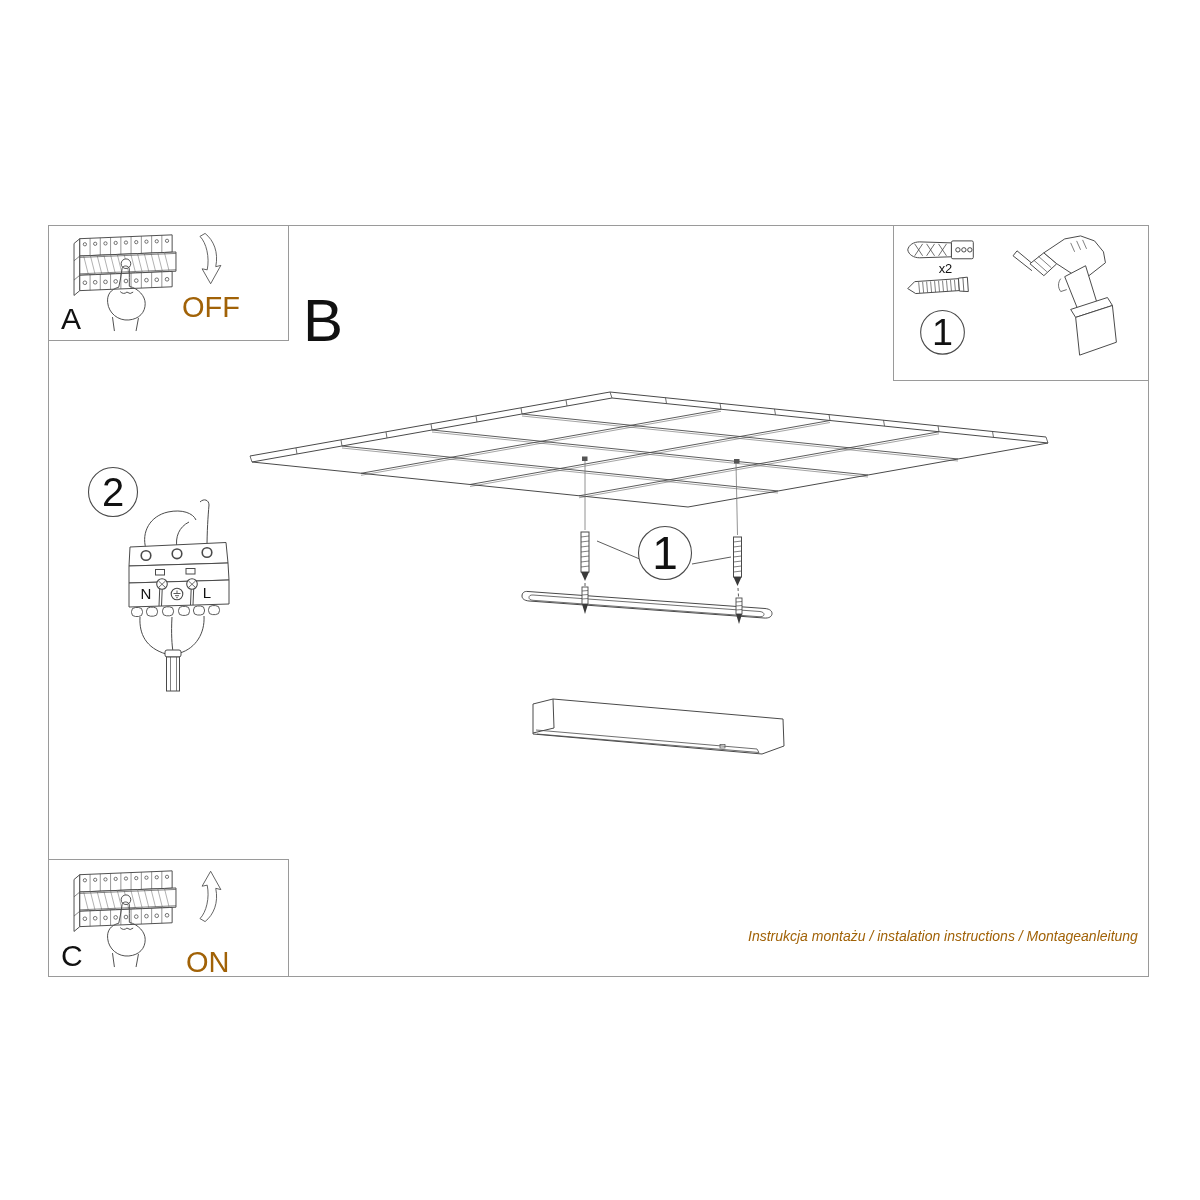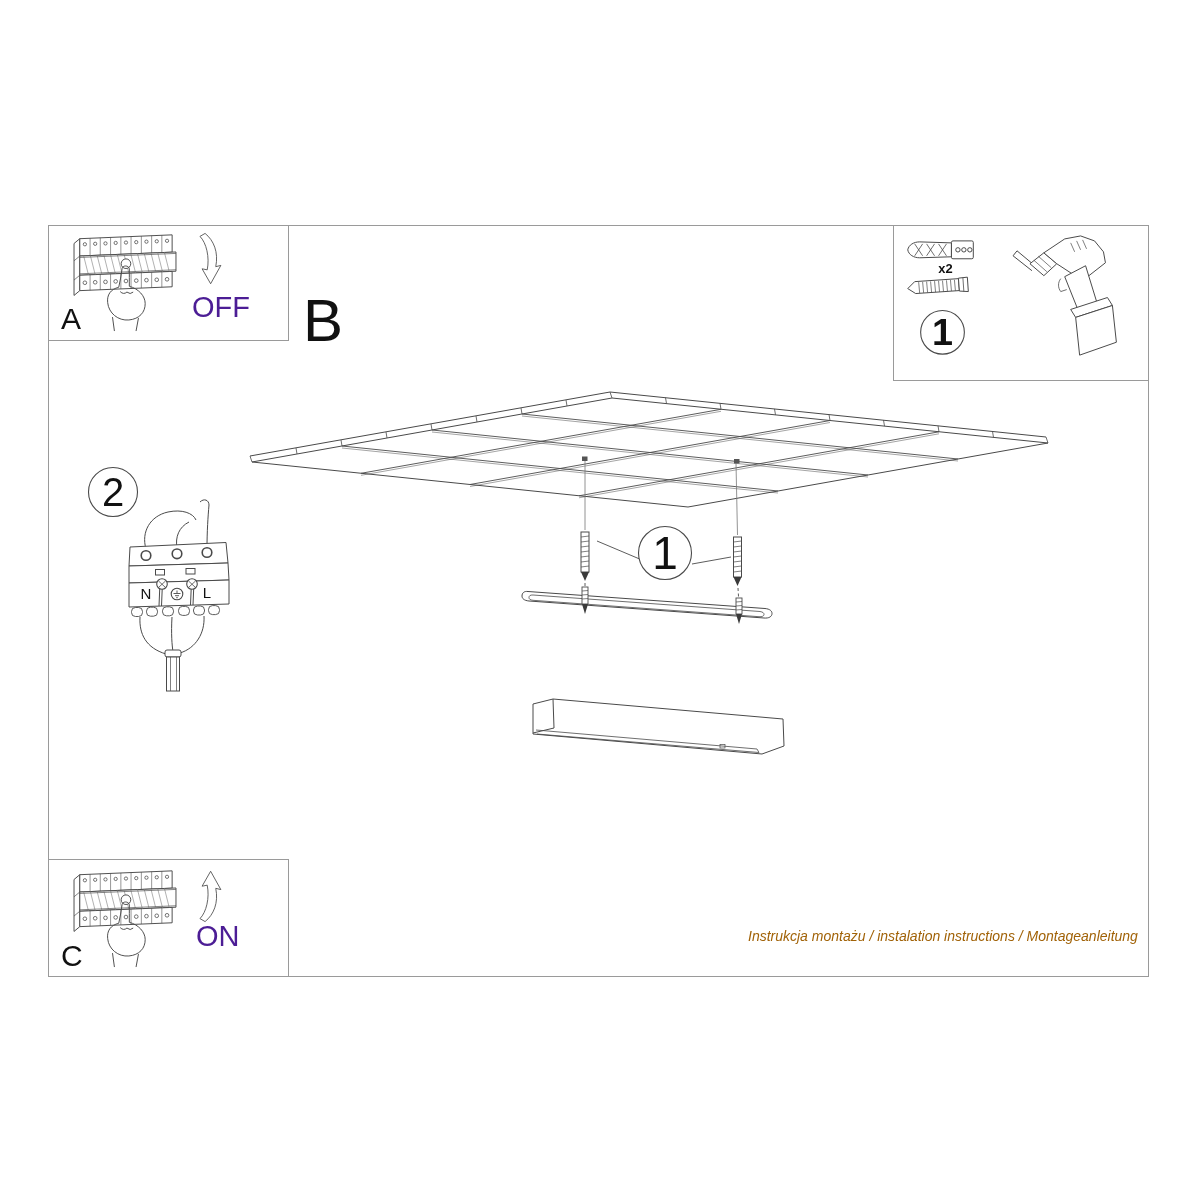--- a/index.html
+++ b/index.html
@@ -2,23 +2,23 @@
 <html><head>
 <meta charset="utf-8">
 <style>
   html,body{margin:0;padding:0;background:#fff;}
   .sheet{position:relative;width:1200px;height:1200px;background:#fff;overflow:hidden;
          font-family:"Liberation Sans",sans-serif;color:#111;}
   .abs{position:absolute;}
   .page-frame{left:48px;top:225px;width:1099px;height:750px;border:1px solid #9a9a9a;}
   .panel-a{left:48px;top:225px;width:240px;height:115px;border-right:1px solid #9a9a9a;border-bottom:1px solid #9a9a9a;}
   .panel-c{left:48px;top:859px;width:240px;height:116px;border-right:1px solid #9a9a9a;border-top:1px solid #9a9a9a;}
-  .parts-box{left:893px;top:225px;width:254px;height:155px;border-left:1px solid #9a9a9a;border-bottom:1px solid #9a9a9a;font-weight:bold;}
+  .parts-box{left:893px;top:225px;width:254px;height:155px;border-left:1px solid #9a9a9a;border-bottom:1px solid #9a9a9a;}
   .corner-letter{font-size:30px;line-height:1;color:#111;}
-  .state-label{font-size:29px;line-height:1;color:#4c1d95;margin-left:10px;}
+  .state-label{font-size:29px;line-height:1;color:#a16207;}
   .letter-b{left:303px;top:291px;font-size:60px;line-height:1;color:#111;}
   .footer{left:748px;top:926px;font-size:14px;line-height:21px;color:#a16207;white-space:nowrap;font-style:italic;}
   svg{display:block;}
   svg text{font-family:"Liberation Sans",sans-serif;fill:#111;}
   .t13{font-size:13px;text-anchor:middle;}
   .t15{font-size:15px;text-anchor:middle;}
   .t38{font-size:38px;text-anchor:middle;}
   .t40{font-size:40px;text-anchor:middle;}
   .t46{font-size:46px;text-anchor:middle;}
 </style>
@@ -228,20 +228,20 @@
   </svg>
 
   <div class="abs panel-c">
     <svg width="240" height="115" viewBox="0 0 240 115">
       <use href="#breaker" x="24" y="7" width="106" height="101"></use>
       <g transform="translate(0,70) scale(1,-1)">
         <use href="#curve-arrow" x="146" y="5" width="29" height="58"></use>
       </g>
     </svg>
     <span class="abs corner-letter" style="left:13px;top:81px">C</span>
-    <span class="abs state-label" style="left:138px;top:62px">ON</span>
+    <span class="abs state-label" style="left:138px;top:88px">ON</span>
   </div>
 
   <div class="abs footer">
     <div>Instrukcja montażu / instalation instructions / Montageanleitung</div>
   </div>
 
 </div>
 
 </body></html>

